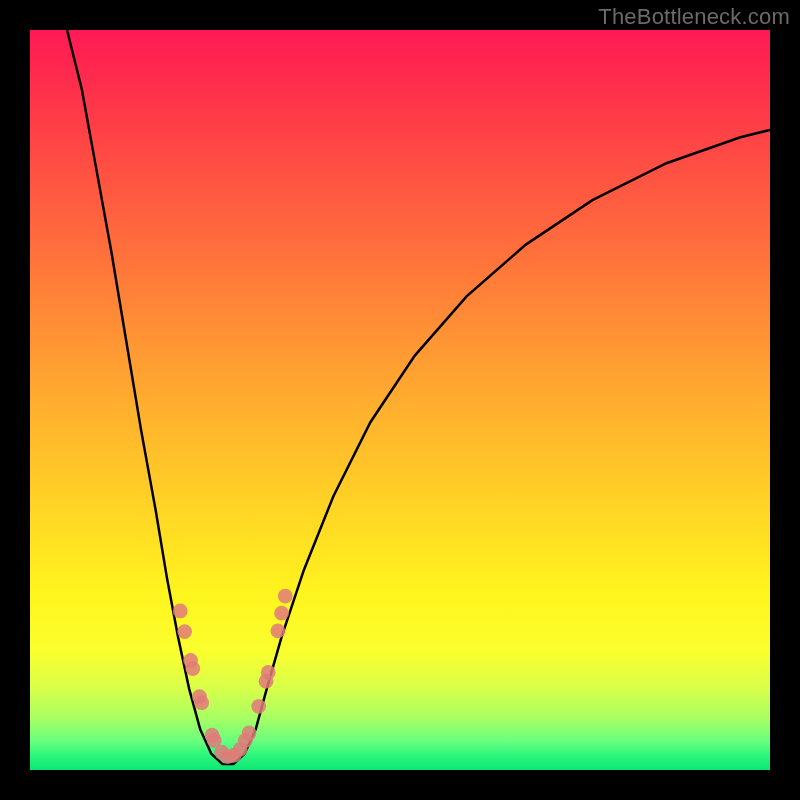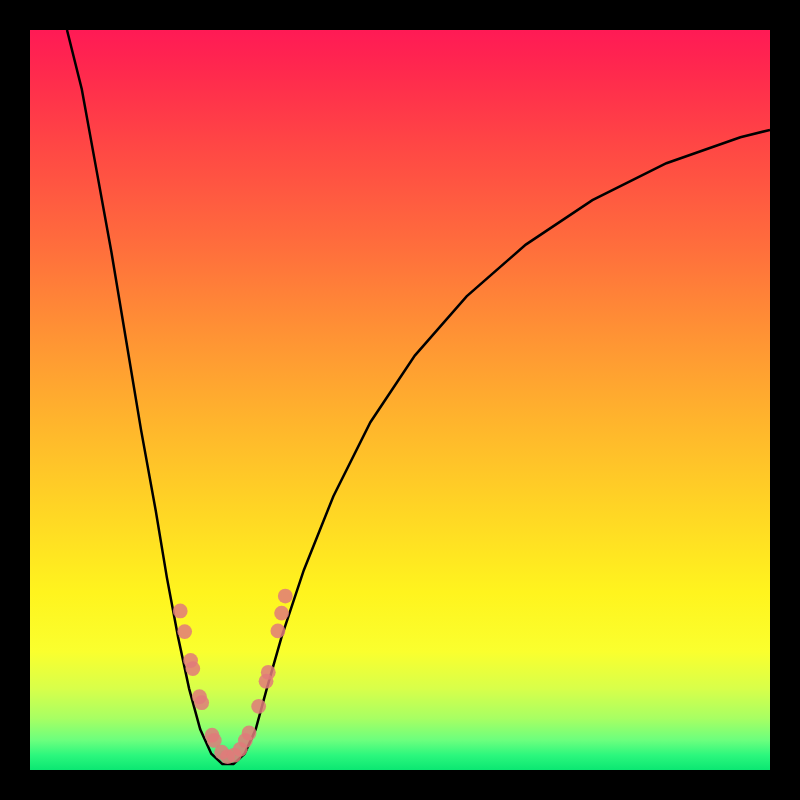--- a/index.html
+++ b/index.html
@@ -83,13 +83,14 @@
           <circle cx="219.04" cy="703.00" r="7.40" fill="#e07a7a" fill-opacity="0.85"></circle>
           <circle cx="228.66" cy="676.36" r="7.40" fill="#e07a7a" fill-opacity="0.85"></circle>
           <circle cx="236.06" cy="651.20" r="7.40" fill="#e07a7a" fill-opacity="0.85"></circle>
           <circle cx="238.28" cy="642.32" r="7.40" fill="#e07a7a" fill-opacity="0.85"></circle>
           <circle cx="247.90" cy="600.88" r="7.40" fill="#e07a7a" fill-opacity="0.85"></circle>
           <circle cx="251.60" cy="583.12" r="7.40" fill="#e07a7a" fill-opacity="0.85"></circle>
           <circle cx="255.30" cy="566.10" r="7.40" fill="#e07a7a" fill-opacity="0.85"></circle>
         </g>
     </svg>
   </div>
+  <div class="watermark">TheBottleneck.com</div>
 </div>
 
 </body></html>

